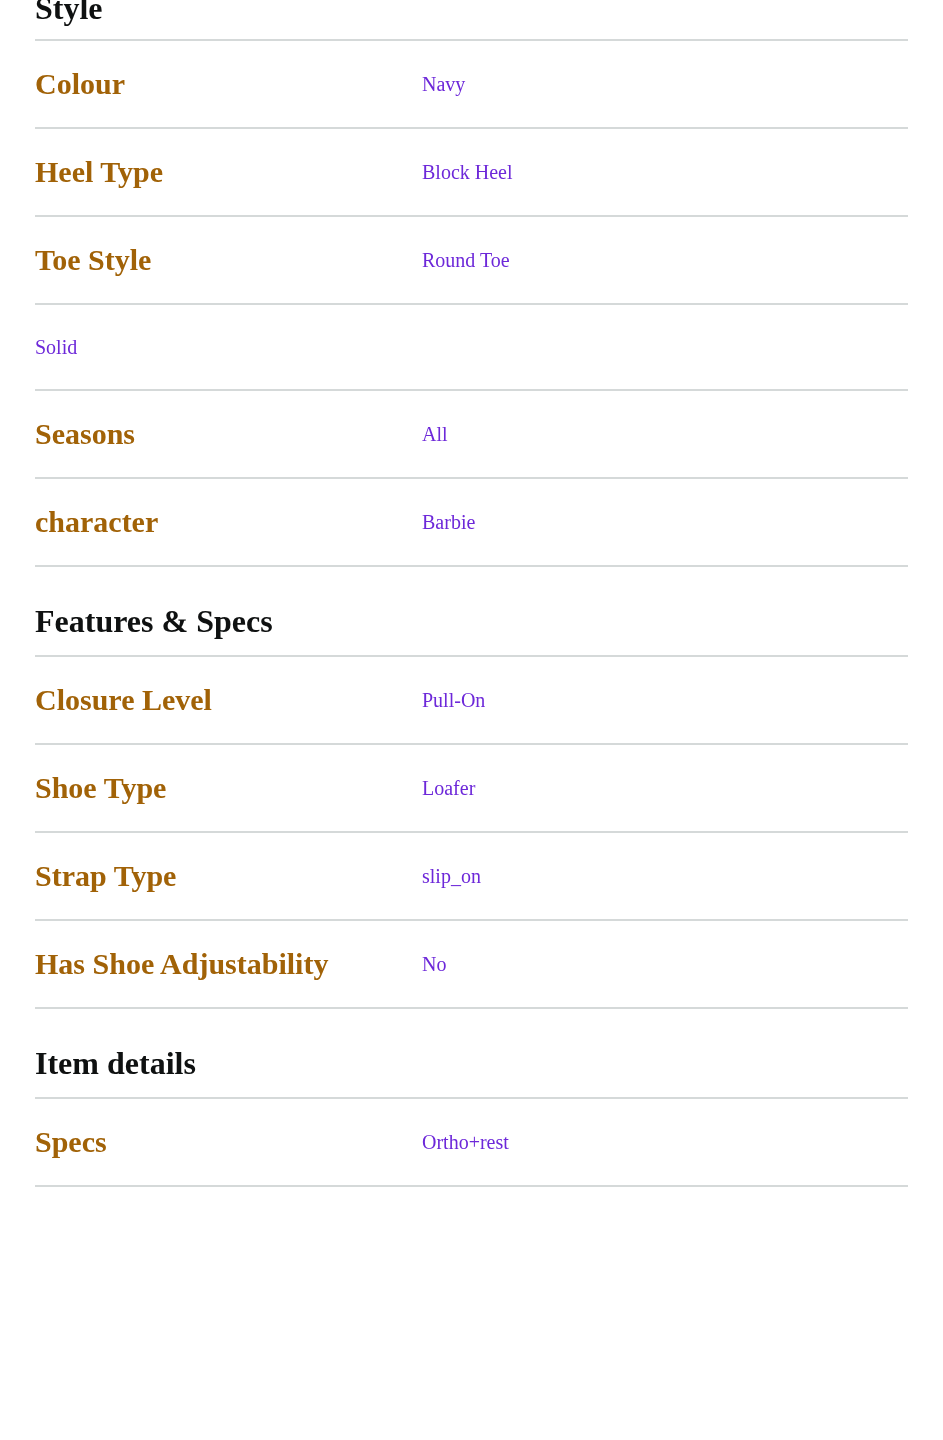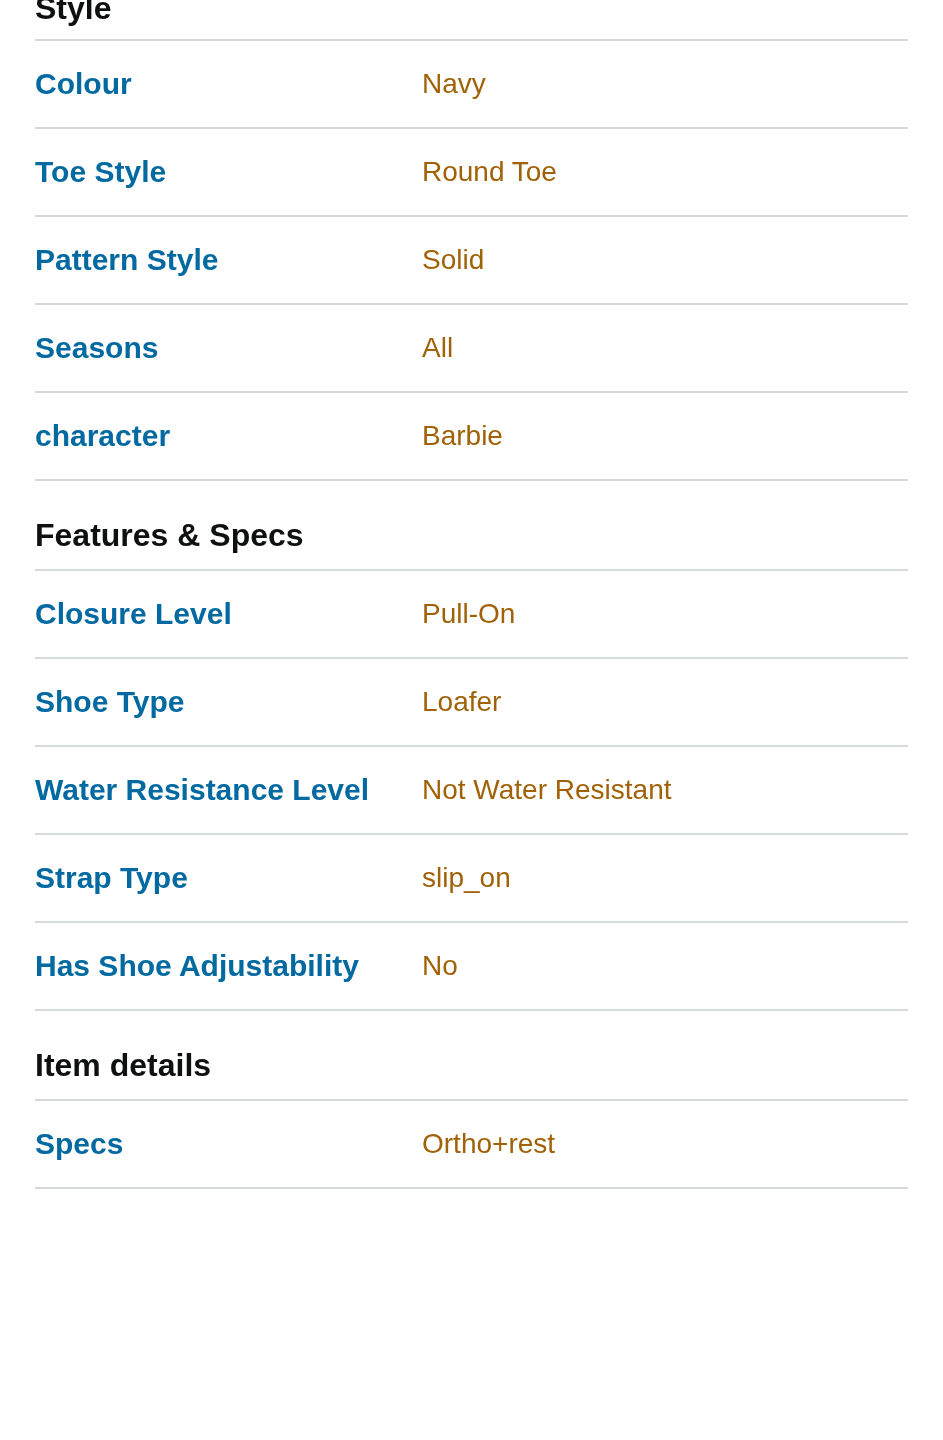--- a/index.html
+++ b/index.html
@@ -6,21 +6,21 @@
     margin: 0;
     padding: 0;
     background: #ffffff;
   }
   .page {
     position: relative;
     width: 943px;
     height: 1440px;
     background: #ffffff;
     overflow: hidden;
-    font-family: Liberation Sans, sans-serif;
+    font-family: Liberation Serif, serif;
   }
   .content {
     margin: 0 35px 0 35px;
   }
   .section-heading {
     font-size: 32px;
     font-weight: 700;
     color: #0F1111;
     line-height: 40px;
     padding: 34px 0 14px 0;
@@ -37,49 +37,52 @@
     align-items: center;
     padding: 20px 0;
     border-bottom: 2px solid #D5D9D9;
   }
   .spec-label {
     flex: 0 0 387px;
     box-sizing: border-box;
     padding-right: 24px;
     font-size: 30px;
     font-weight: 700;
-    color: #0369a1;
+    color: #a16207;
     line-height: 46px;
   }
   .spec-value {
     flex: 1;
-    font-size: 28px;
+    font-size: 20px;
     font-weight: 400;
-    color: #a16207;
+    color: #6d28d9;
     line-height: 44px;
   }
 </style>
 </head>
 <body>
 
 <div class="page">
   <div class="content">
 
     <div class="section-heading first">Style</div>
 
     <div class="spec-row">
       <div class="spec-label">Colour</div>
       <div class="spec-value">Navy</div>
     </div>
     <div class="spec-row">
+      <div class="spec-label">Heel Type</div>
+      <div class="spec-value">Block Heel</div>
+    </div>
+    <div class="spec-row">
       <div class="spec-label">Toe Style</div>
       <div class="spec-value">Round Toe</div>
     </div>
     <div class="spec-row">
-      <div class="spec-label">Pattern Style</div>
       <div class="spec-value">Solid</div>
     </div>
     <div class="spec-row">
       <div class="spec-label">Seasons</div>
       <div class="spec-value">All</div>
     </div>
     <div class="spec-row">
       <div class="spec-label">character</div>
       <div class="spec-value">Barbie</div>
     </div>
@@ -88,24 +91,20 @@
 
     <div class="spec-row">
       <div class="spec-label">Closure Level</div>
       <div class="spec-value">Pull-On</div>
     </div>
     <div class="spec-row">
       <div class="spec-label">Shoe Type</div>
       <div class="spec-value">Loafer</div>
     </div>
     <div class="spec-row">
-      <div class="spec-label">Water Resistance Level</div>
-      <div class="spec-value">Not Water Resistant</div>
-    </div>
-    <div class="spec-row">
       <div class="spec-label">Strap Type</div>
       <div class="spec-value">slip_on</div>
     </div>
     <div class="spec-row">
       <div class="spec-label">Has Shoe Adjustability</div>
       <div class="spec-value">No</div>
     </div>
 
     <div class="section-heading">Item details</div>
 

